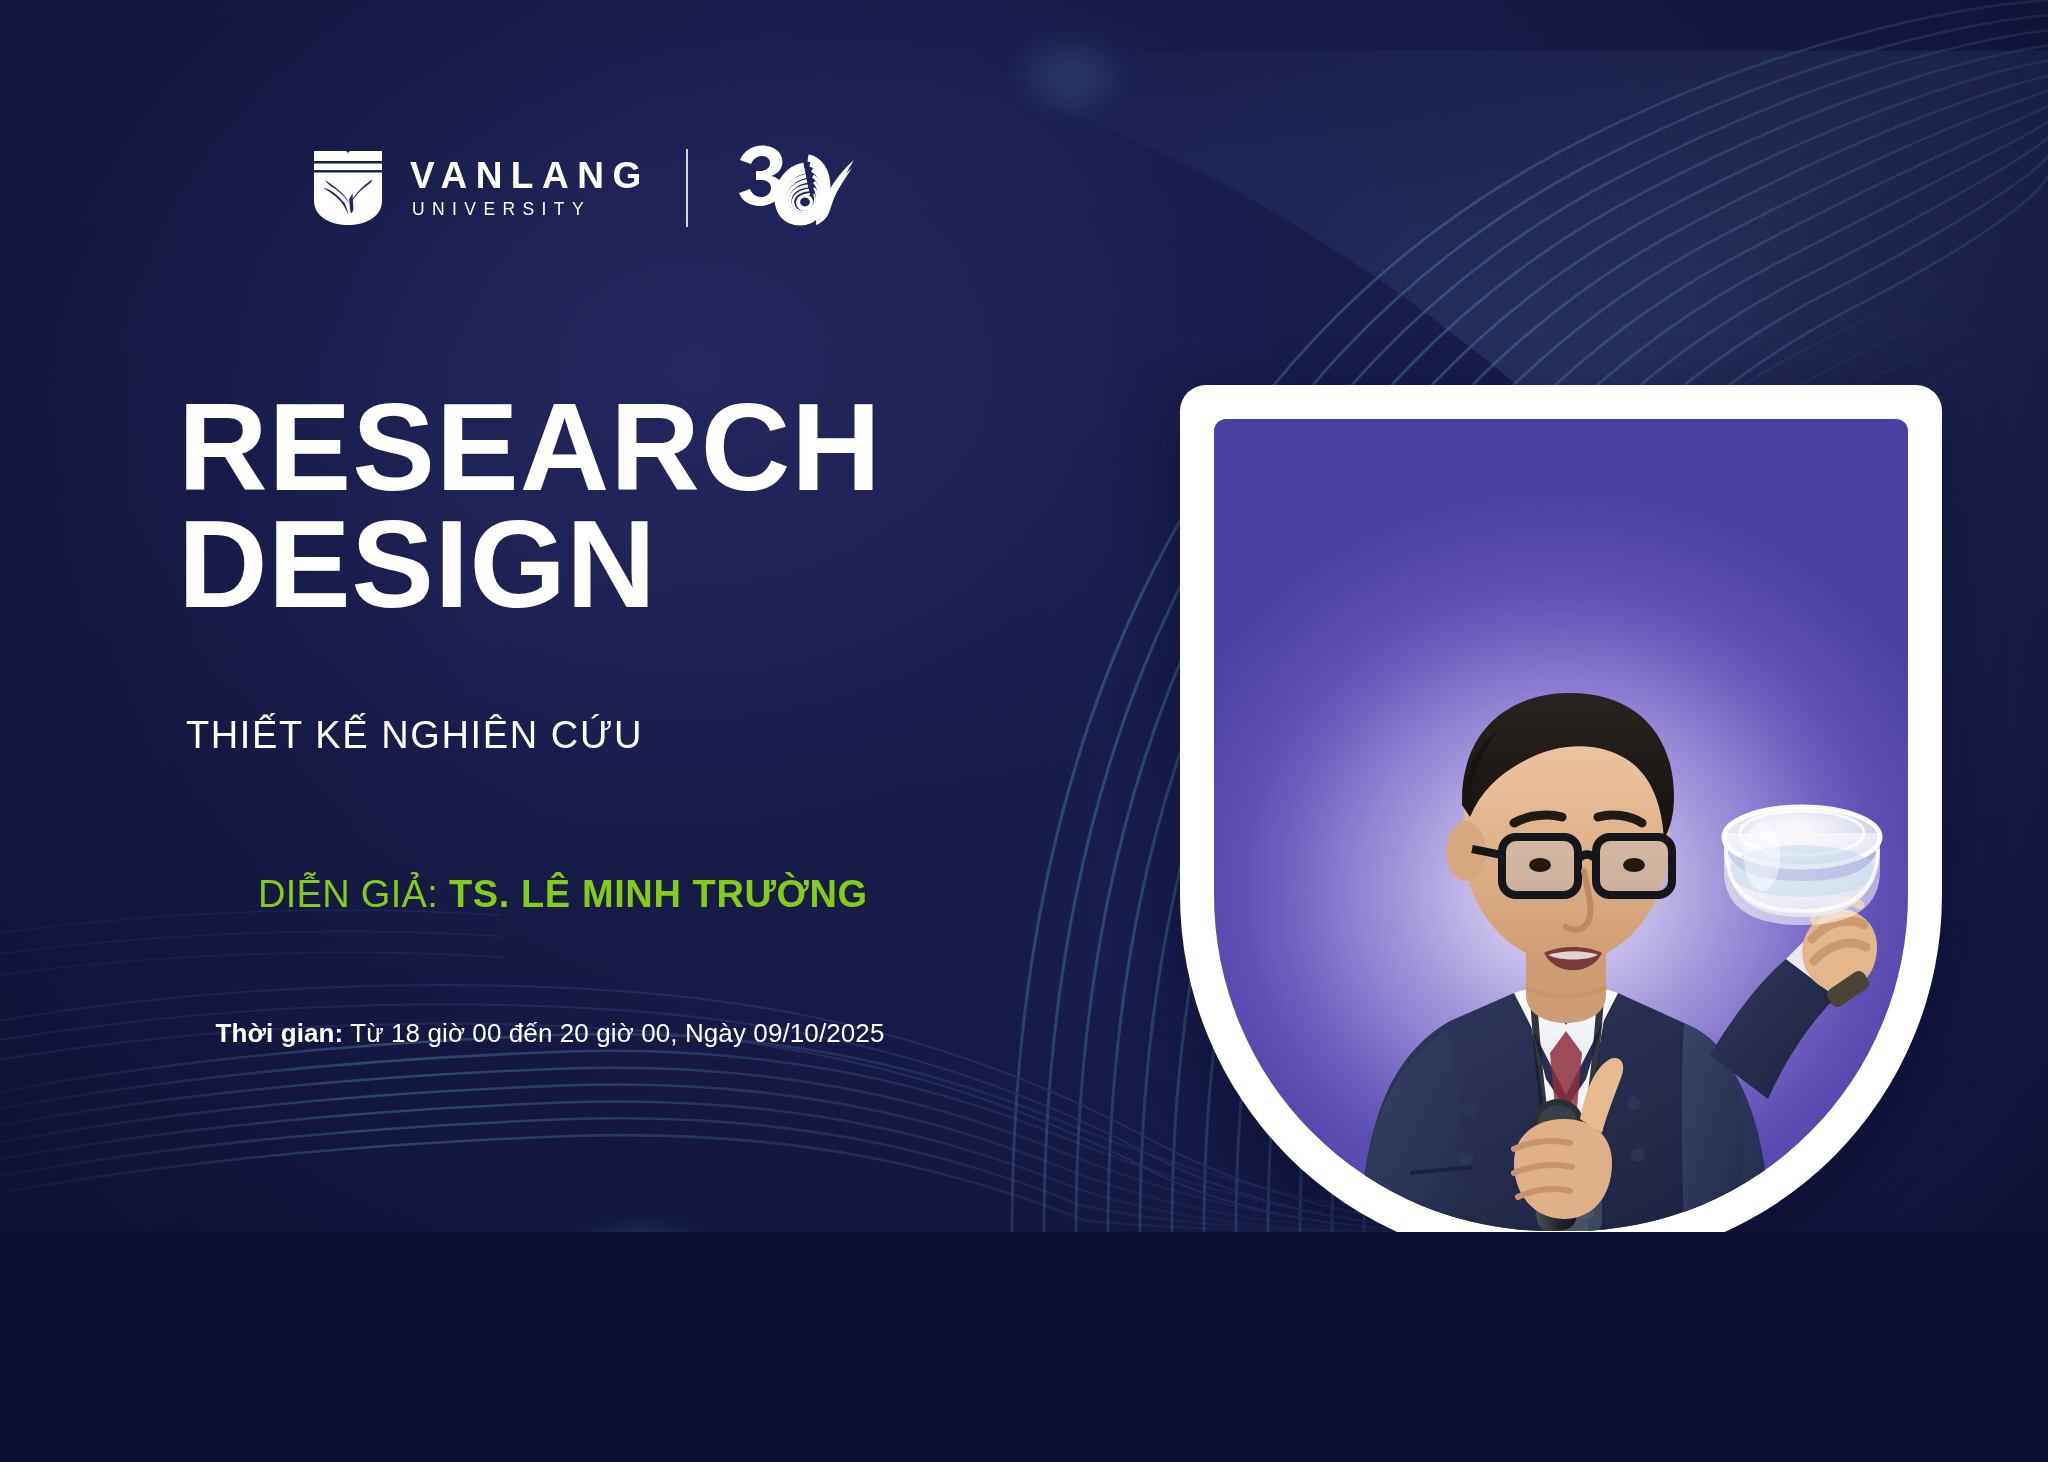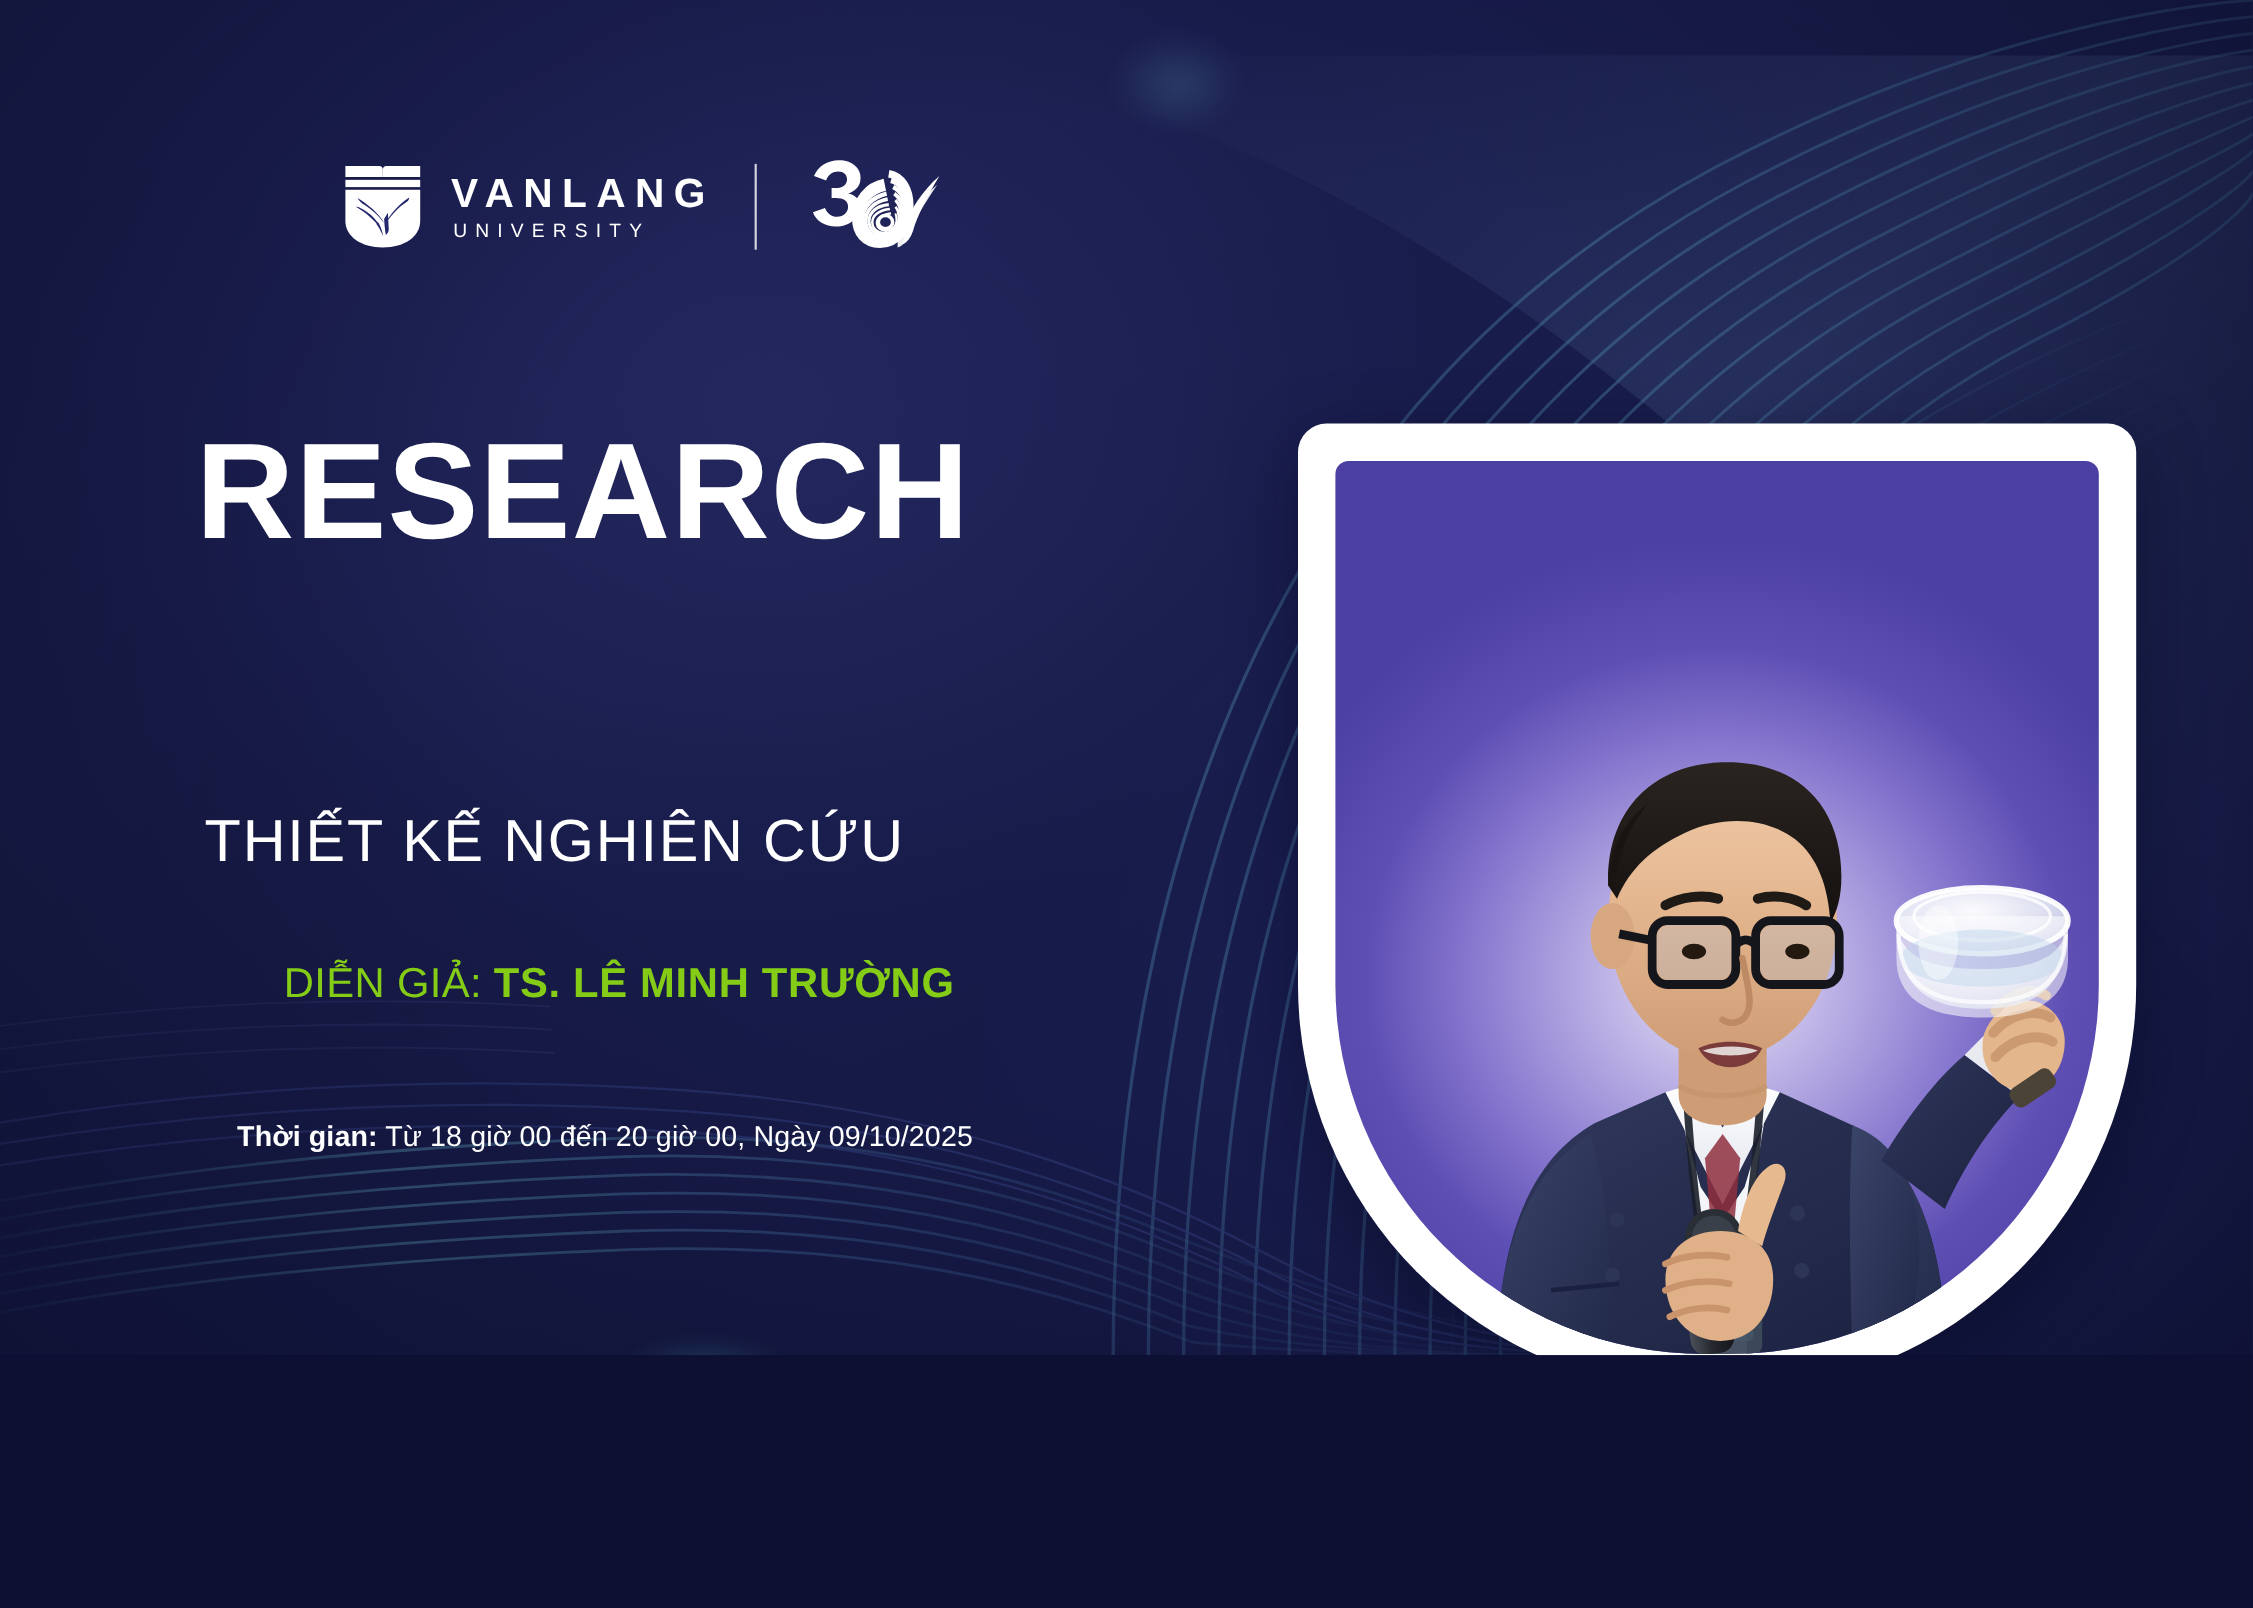--- a/index.html
+++ b/index.html
@@ -126,23 +126,23 @@
     line-height: 0.93;
     margin: 0;
     white-space: nowrap;
   }
   .headline .l1 { letter-spacing: 1px; }
   .headline .l2 { letter-spacing: 0.5px; margin-top: 2px; }
 
   .subtitle {
     position: absolute;
     left: 186px;
-    top: 738px;
+    top: 716px;
     color: #ffffff;
-    font-size: 54px;
+    font-size: 38px;
     font-weight: 400;
     letter-spacing: 1.6px;
     line-height: 1;
     white-space: nowrap;
   }
 
   .speaker {
     position: absolute;
     left: 258px;
     top: 875px;
@@ -343,20 +343,21 @@
         <ellipse cx="81" cy="62" rx="6.5" ry="6" stroke-width="3.2"></ellipse>
       </g>
 
       <path d="M98,66 C104,50 114,34 130,20 C118,40 110,56 106,70 C104,76 101,80 97,82 Z" fill="#ffffff"></path>
       <path d="M92,72 C100,58 112,42 128,28 C116,46 106,62 101,76 C99,81 96,84 92,85 Z" fill="#ffffff" opacity="0.92"></path>
     </svg>
   </div>
 
   <div class="headline">
     <div class="l1">RESEARCH</div>
+    <div class="l2">DESIGN</div>
   </div>
 
   <div class="subtitle">THIẾT KẾ NGHIÊN CỨU</div>
 
   <div class="speaker">
     <span class="label">DIỄN GIẢ:</span>
     <span class="name">TS. LÊ MINH TRƯỜNG</span>
   </div>
 
   <div class="details">

